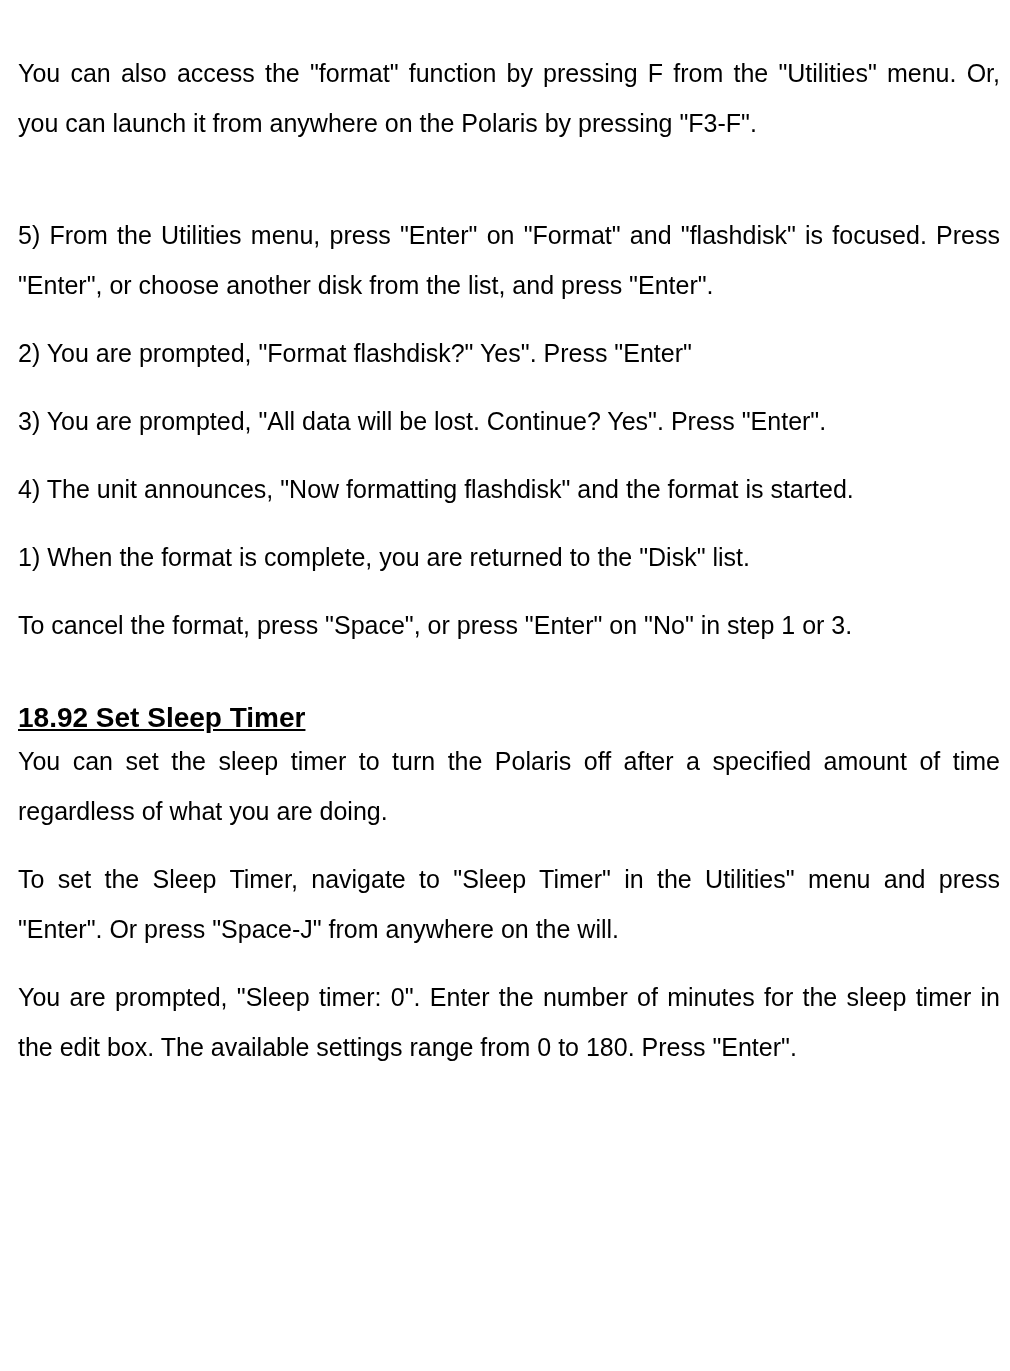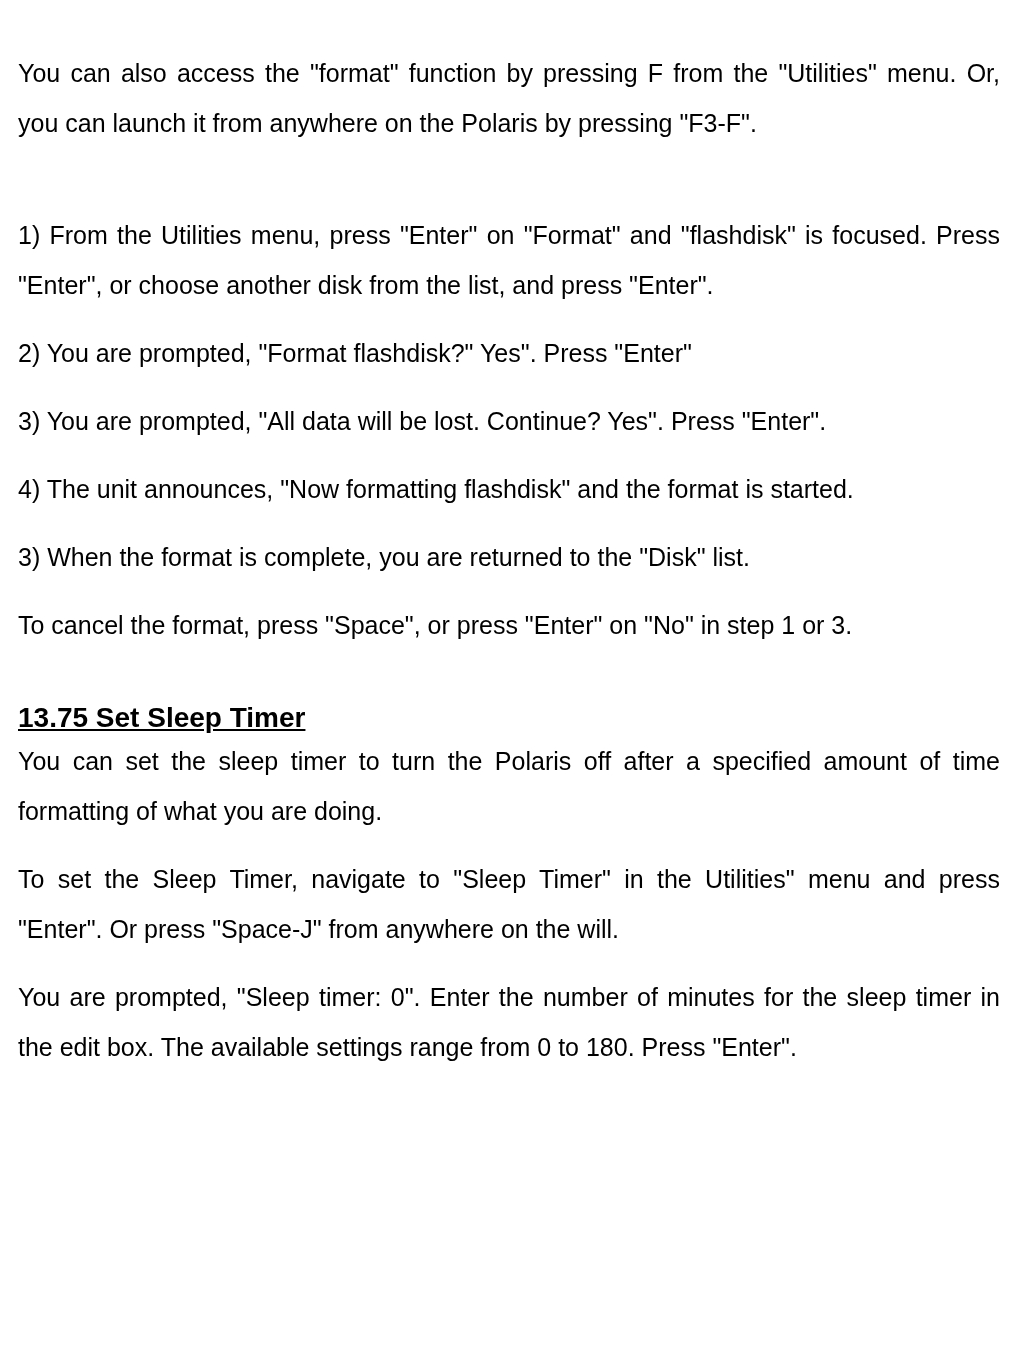--- a/index.html
+++ b/index.html
@@ -53,37 +53,37 @@
 </head>
 <body>
 
 <div class="page">
 
   <p class="body">You can also access the "format" function by pressing F from the "Utilities" menu. Or, you can launch it from anywhere on the Polaris by pressing "F3-F".</p>
 
 
   <div class="gap"></div>
 
-  <p class="body">1) From the Utilities menu, press "Enter" on "Format" and "flashdisk" is focused. Press "Enter", or choose another disk from the list, and press "Enter".</p>
+  <p class="body">5) From the Utilities menu, press "Enter" on "Format" and "flashdisk" is focused. Press "Enter", or choose another disk from the list, and press "Enter".</p>
 
   <p class="body-left">2) You are prompted, "Format flashdisk?" Yes". Press "Enter"</p>
 
   <p class="body-left">3) You are prompted, "All data will be lost. Continue? Yes". Press "Enter".</p>
 
   <p class="body-left">4) The unit announces, "Now formatting flashdisk" and the format is started.</p>
 
-  <p class="body-left">3) When the format is complete, you are returned to the "Disk" list.</p>
+  <p class="body-left">1) When the format is complete, you are returned to the "Disk" list.</p>
 
   <p class="body-left">To cancel the format, press "Space", or press "Enter" on "No" in step 1 or 3.</p>
 
   <div class="gap-sm"></div>
 
-  <h2 class="section">13.75 Set Sleep Timer</h2>
+  <h2 class="section">18.92 Set Sleep Timer</h2>
 
-  <p class="body">You can set the sleep timer to turn the Polaris off after a specified amount of time formatting of what you are doing.</p>
+  <p class="body">You can set the sleep timer to turn the Polaris off after a specified amount of time regardless of what you are doing.</p>
 
   <p class="body">To set the Sleep Timer, navigate to "Sleep Timer" in the Utilities" menu and press "Enter". Or press "Space-J" from anywhere on the will.</p>
 
   <p class="body">You are prompted, "Sleep timer: 0". Enter the number of minutes for the sleep timer in the edit box. The available settings range from 0 to 180. Press "Enter".</p>
 
   <div class="page-number">188</div>
 
 </div>
 
 </body></html>

